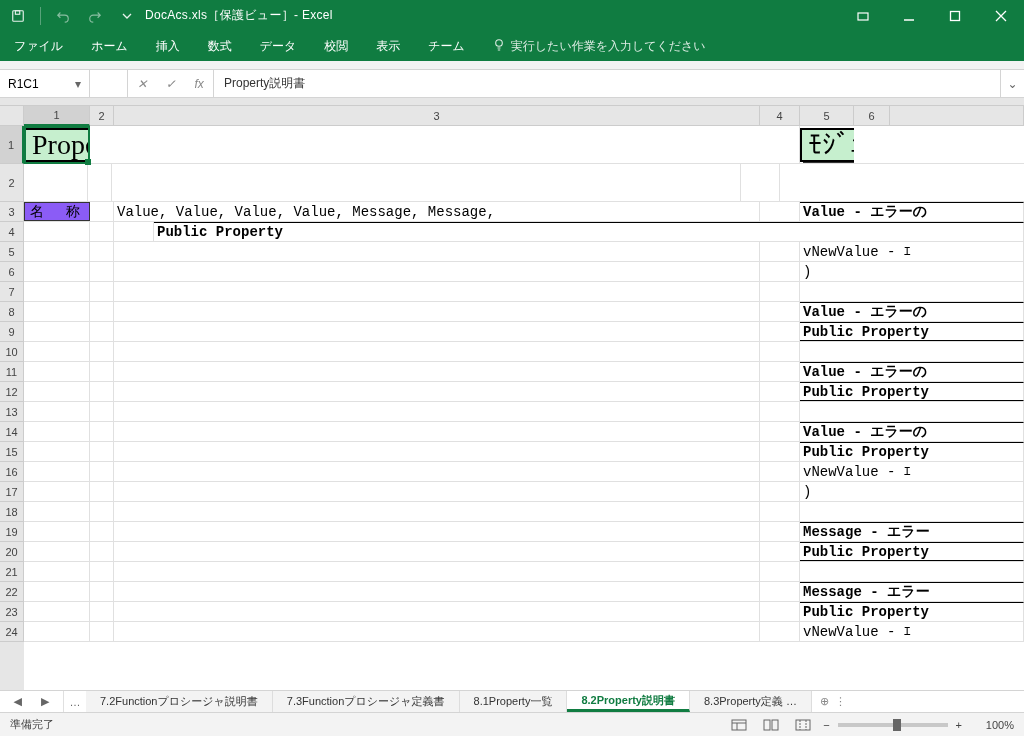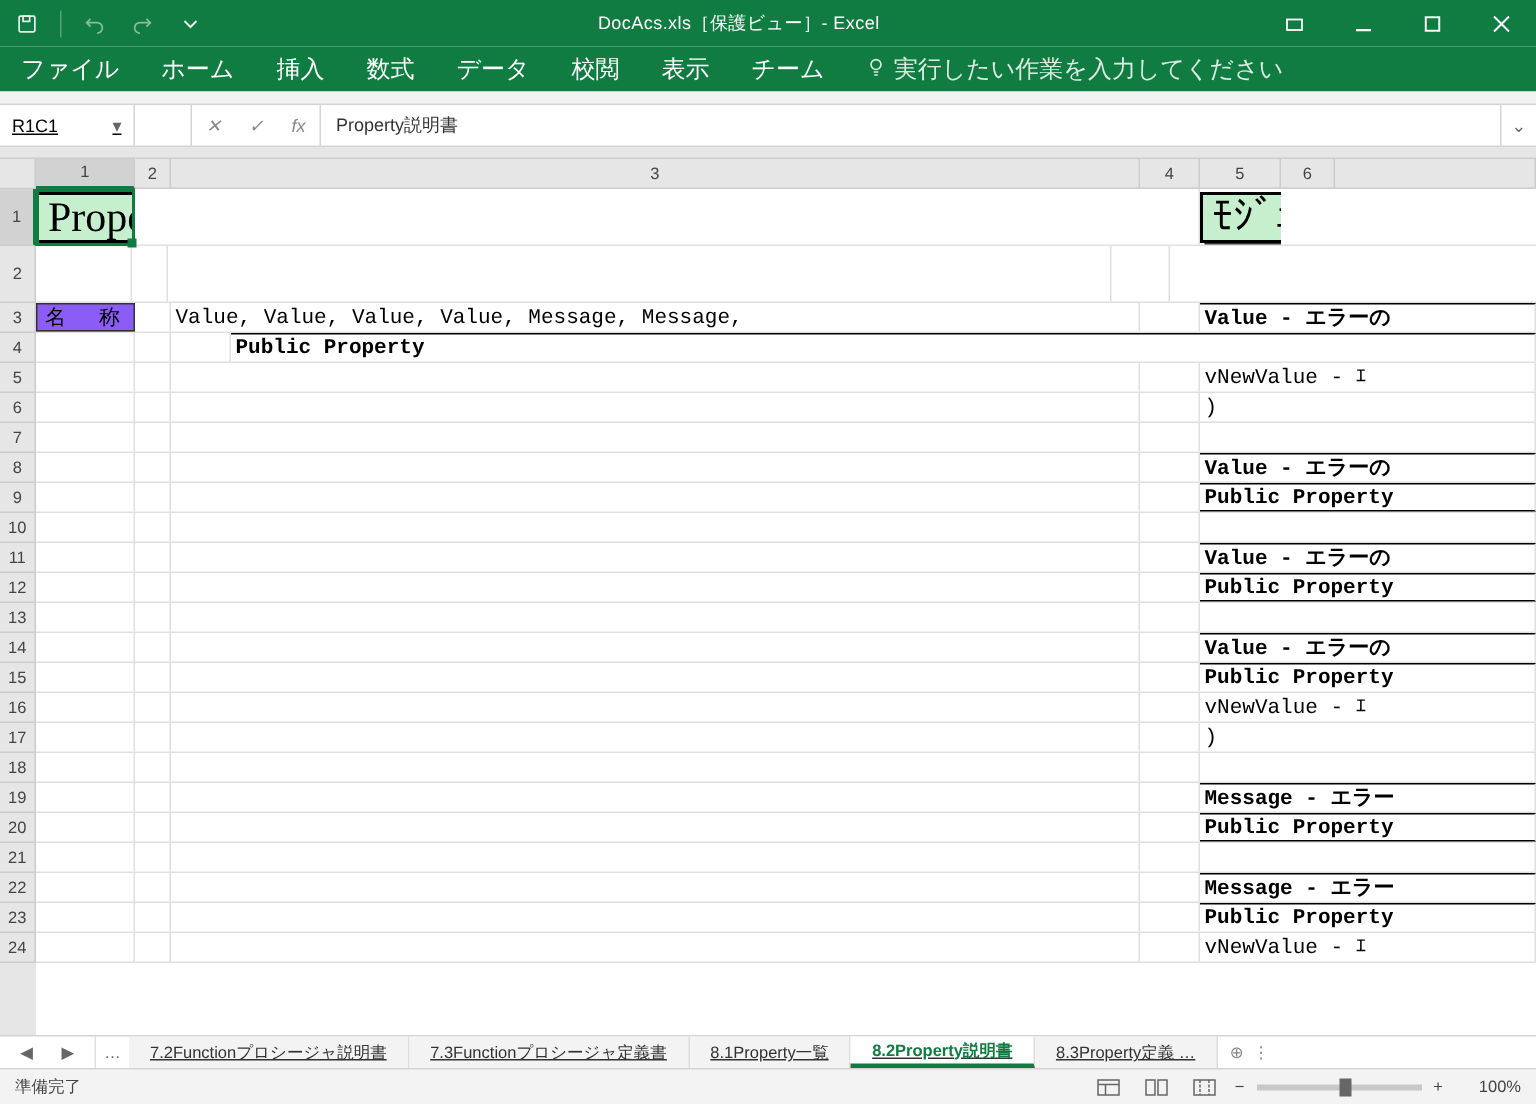--- a/index.html
+++ b/index.html
@@ -4,40 +4,40 @@
 <style>
 * { box-sizing: border-box; margin: 0; padding: 0; }
 html, body { width: 1024px; height: 736px; font-family: "メイリオ", Meiryo, sans-serif; overflow: hidden; background: #000; }
 .app { width: 1024px; height: 736px; background: #fff; display: flex; flex-direction: column; }
 
 
 .titlebar { height: 31px; background: #107c41; color: #fff; display: flex; align-items: center; font-size: 12px; }
 .titlebar .qat { display: flex; align-items: center; gap: 4px; padding: 0 4px; }
 .titlebar .qat .qbtn { width: 28px; height: 26px; display: flex; align-items: center; justify-content: center; opacity: .9; }
 .titlebar .qat .sep { width: 1px; height: 18px; background: rgba(255,255,255,.3); margin: 0 4px; }
-.titlebar .titletxt { flex: 1; text-align: center; font-size: 12px; letter-spacing: .3px; }
+.titlebar .titletxt { flex: 1; font-size: 12px; letter-spacing: .3px; }
 .titlebar .wincontrols { display: flex; }
 .titlebar .wincontrols .wbtn { width: 46px; height: 31px; display: flex; align-items: center; justify-content: center; }
 .titlebar svg { stroke: #fff; fill: none; }
 
 
-.ribbon-tabs { height: 30px; background: #107c41; color: #fff; display: flex; align-items: center; font-size: 16px; }
+.ribbon-tabs { height: 30px; background: #107c41; color: #fff; display: flex; align-items: center; font-size: 12px; }
 .ribbon-tabs .rtab { padding: 0 14px; height: 30px; display: flex; align-items: center; cursor: default; }
 .ribbon-tabs .rtab.file { font-weight: 400; }
 .ribbon-tabs .tell { display: flex; align-items: flex-end; gap: 6px; margin-left: 14px; opacity: .85; }
 .ribbon-tabs .right { margin-left: auto; display: flex; align-items: center; gap: 12px; padding-right: 12px; }
 .ribbon-tabs .right .signin { }
 .ribbon-tabs .right .share { border: 1px solid rgba(255,255,255,.3); padding: 2px 8px; border-radius: 2px; display: flex; align-items: center; gap: 4px; opacity: .6; }
 
 
 .ribbon-empty { height: 9px; background: #f3f3f3; border-bottom: 1px solid #d4d4d4; }
 
 
 .fbar { height: 28px; background: #fff; border-bottom: 1px solid #d4d4d4; display: flex; align-items: stretch; font-size: 12px; }
-.fbar .namebox { width: 90px; border-right: 1px solid #d4d4d4; display: flex; align-items: center; padding: 0 8px; gap: 4px; text-decoration: underline; }
+.fbar .namebox { width: 90px; border-right: 1px solid #d4d4d4; display: flex; align-items: center; padding: 0 8px; gap: 4px; }
 .fbar .namebox .dd { margin-left: auto; color: #666; }
 .fbar .spacer1 { width: 38px; border-right: 1px solid #d4d4d4; }
 .fbar .fbtns { width: 86px; display: flex; align-items: center; justify-content: space-around; color: #888; border-right: 1px solid #d4d4d4; }
 .fbar .fbtns span { font-style: italic; }
 .fbar .fin { flex: 1; display: flex; align-items: center; padding: 0 10px; color: #333; }
 .fbar .expand { width: 24px; display: flex; align-items: center; justify-content: center; border-left: 1px solid #d4d4d4; color: #666; }
 
 .gap { height: 8px; background: #e6e6e6; border-bottom: 1px solid #ccc; }
 
 
@@ -68,21 +68,21 @@
 
 
 .bigtitle { background: #c6efce; border: 2px solid #000; box-shadow: 3px 3px 0 rgba(0,0,0,.8); font-size: 28px; font-family: "ＭＳ 明朝", "MS Mincho", serif; padding: 1px 6px; height: 34px; display: flex; align-items: center; }
 .label-cell { background: #8b5cf6; border: 1px solid #333; justify-content: center; letter-spacing: 4px; }
 .mono { font-family: "ＭＳ 明朝", "MS Mincho", "Courier New", monospace; font-size: 14px; }
 
 
 .sheetbar { height: 22px; background: #fff; border-top: 1px solid #d4d4d4; display: flex; align-items: stretch; font-size: 11px; color: #333; }
 .sheetbar .nav { width: 64px; display: flex; align-items: center; justify-content: space-around; padding: 0 4px; color: #666; border-right: 1px solid #e0e0e0; }
 .sheetbar .dots { width: 22px; display: flex; align-items: center; justify-content: center; color: #666; }
-.sheetbar .tabs { display: flex; text-decoration: underline; }
+.sheetbar .tabs { display: flex; }
 .sheetbar .stab { padding: 0 14px; display: flex; align-items: center; border-right: 1px solid #ddd; background: #f3f3f3; }
 .sheetbar .stab.active { background: #fff; border-bottom: 3px solid #107c41; color: #107c41; font-weight: 600; }
 .sheetbar .after { display: flex; align-items: center; gap: 6px; padding: 0 8px; color: #888; }
 
 
 .status { height: 24px; background: #f3f3f3; border-top: 1px solid #d4d4d4; display: flex; align-items: center; font-size: 11px; color: #444; padding: 0 10px; gap: 10px; }
 .status .left { }
 .status .right { margin-left: auto; display: flex; align-items: center; gap: 8px; }
 .status .vbtn { width: 24px; height: 18px; display: flex; align-items: center; justify-content: center; }
 .status .slider { width: 110px; height: 4px; background: #c8c8c8; position: relative; }

